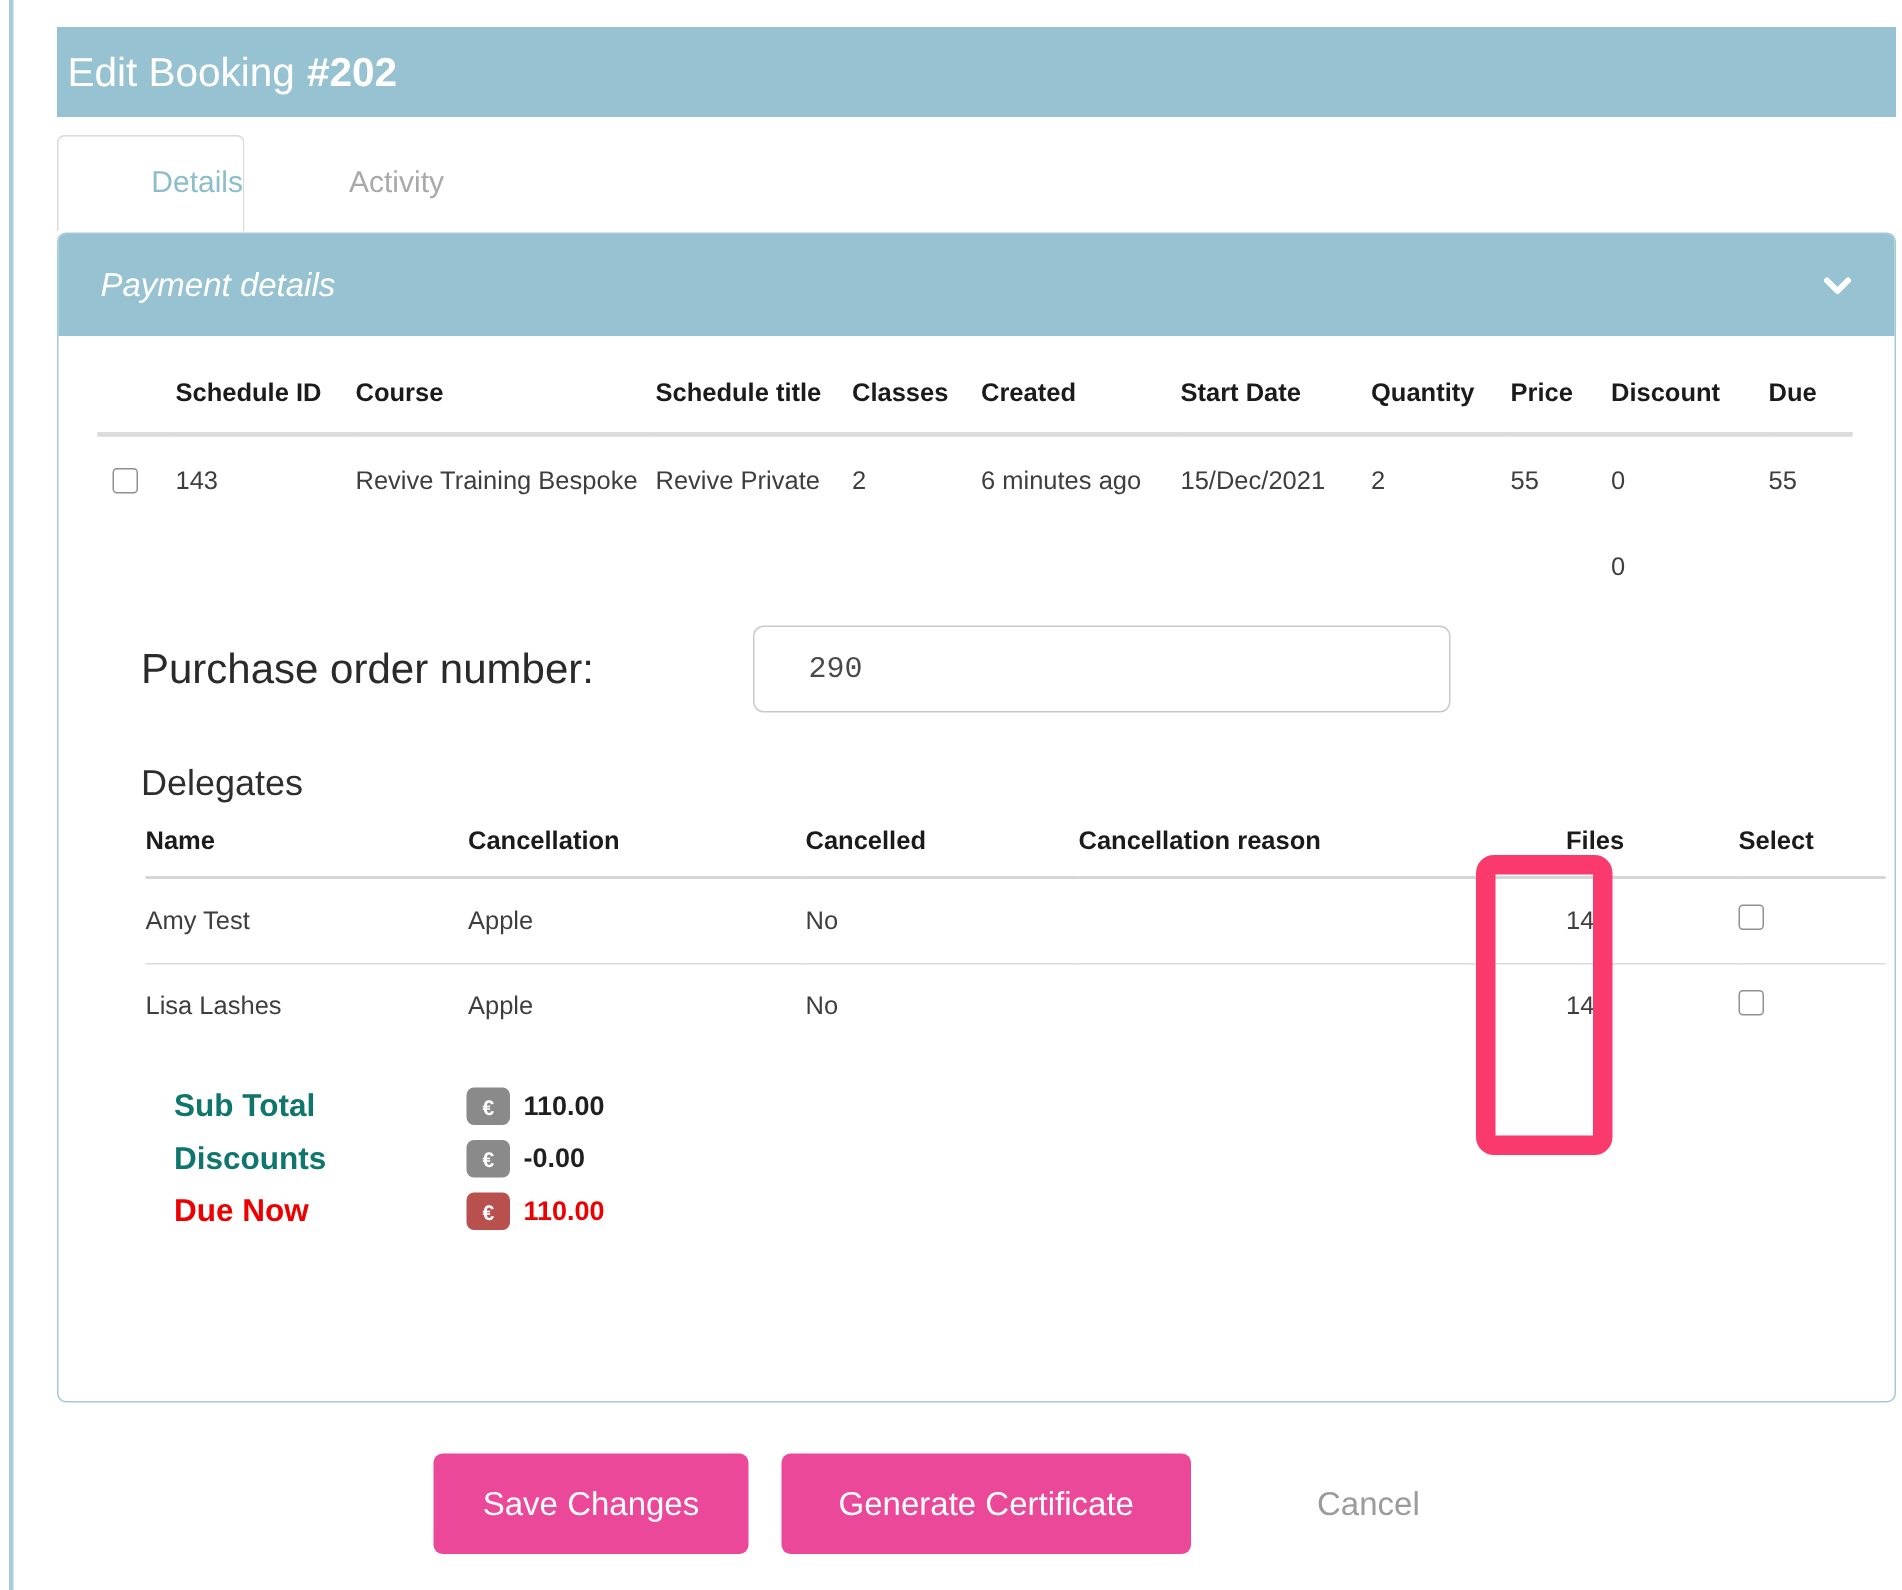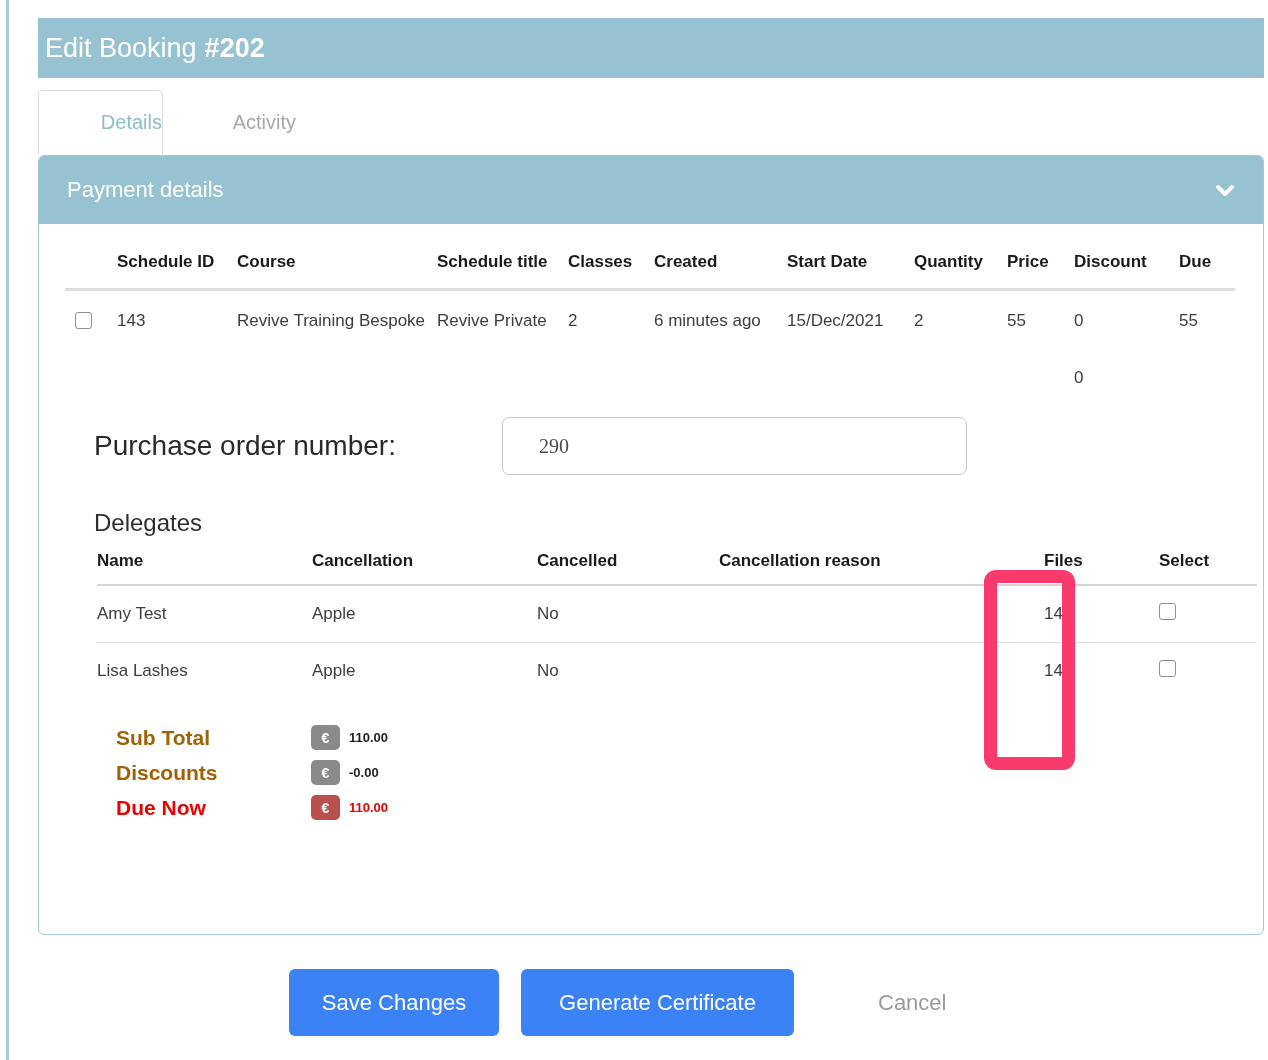--- a/index.html
+++ b/index.html
@@ -32,20 +32,21 @@
 
   
   .panel {
     margin-top:1px; height:780px; border:1px solid #a5c9d6; border-radius:6px;
     background:#fff;
   }
   .panel-header {
     background:#97c2d1; height:68px; display:flex; align-items:center;
     justify-content:space-between; padding:0 28px; color:#ffffff; font-size:22px;
     border-radius:5px 5px 0 0;
+    font-style:italic;
   }
   .chev { display:flex; align-items:center; cursor:pointer; }
 
   .panel-body { padding:26px 26px 0; }
 
   
   table { border-collapse:collapse; table-layout:fixed; }
   .sched-table { width:1170px; }
   .sched-table th {
     font-size:17px; font-weight:bold; color:#1b1b1b; text-align:left;
@@ -62,52 +63,52 @@
     border:1.5px solid #909090; border-radius:3px; background:#fff; margin:0; cursor:pointer;
   }
   .sched-table .cbx { margin-left:10px; margin-top:4px; }
 
   
   .po-row { display:flex; align-items:center; margin-top:26px; }
   .po-label { margin-left:29px; width:408px; font-size:28px; color:#2a2a2a; }
   .po-input {
     width:465px; height:58px; border:1px solid #c9c9c9; border-radius:7px;
     font-size:20px; color:#4a4a4a; padding-left:36px;
-    font-family:Liberation Serif, serif; outline:none;
+    font-family:Liberation Mono, monospace; outline:none;
   }
 
   
   .delegates-heading { margin-top:34px; margin-left:29px; font-size:24px; color:#2e2e2e; }
   .del-table { width:1160px; margin-left:32px; margin-top:14px; }
   .del-table th {
     font-size:17px; font-weight:bold; color:#1b1b1b; text-align:left;
     padding:0 4px 13px 0; border-bottom:2px solid #d6d6d6;
   }
   .del-table td {
     font-size:17px; color:#3e3e3e; height:57px; vertical-align:middle;
     padding:0 4px 0 0; border-bottom:1px solid #dcdcdc;margin-top:16px;
   }
   .del-table tr:last-child td { border-bottom:none; }
 
   
   .totals { margin-top:26px; margin-left:51px; }
   .t-row { display:flex; align-items:center; margin-bottom:10px; }
-  .t-label { width:195px; font-size:21px; font-weight:bold; color:#a16207; }
+  .t-label { width:195px; font-size:21px; font-weight:bold; color:#0f766e; }
   .badge {
     width:29px; height:25px; border-radius:5px; background:#8a8a8a; color:#fff;
     display:flex; align-items:center; justify-content:center; font-size:14px; font-weight:bold;
   }
-  .t-value { margin-left:9px; font-size:13px; font-weight:bold; color:#1f1f1f; }
+  .t-value { margin-left:9px; font-size:18px; font-weight:bold; color:#1f1f1f; }
   .t-row.red .t-label, .t-row.red .t-value { color:#ee0000; }
   .t-row.red .badge { background:#b8504e; }
 
   
   .footer { display:flex; align-items:center; margin-top:34px; padding-left:251px; }
   .btn {
-    height:67px; background:#3b82f6; color:#ffffff; font-size:22px; border:none;
+    height:67px; background:#ec4899; color:#ffffff; font-size:22px; border:none;
     border-radius:6px; cursor:pointer; font-family:"Liberation Sans", sans-serif;
   }
   .btn-save { width:210px; }
   .btn-generate { width:273px; margin-left:22px; }
   .cancel-link { margin-left:84px; width:84px; text-align:left; color:#9b9b9b; font-size:22px; cursor:pointer; }
 
   
   .highlight-box {
     position:absolute; left:984px; top:570px; width:91px; height:200px;
     border:13px solid #fa3a6c; border-radius:12px; pointer-events:none;

